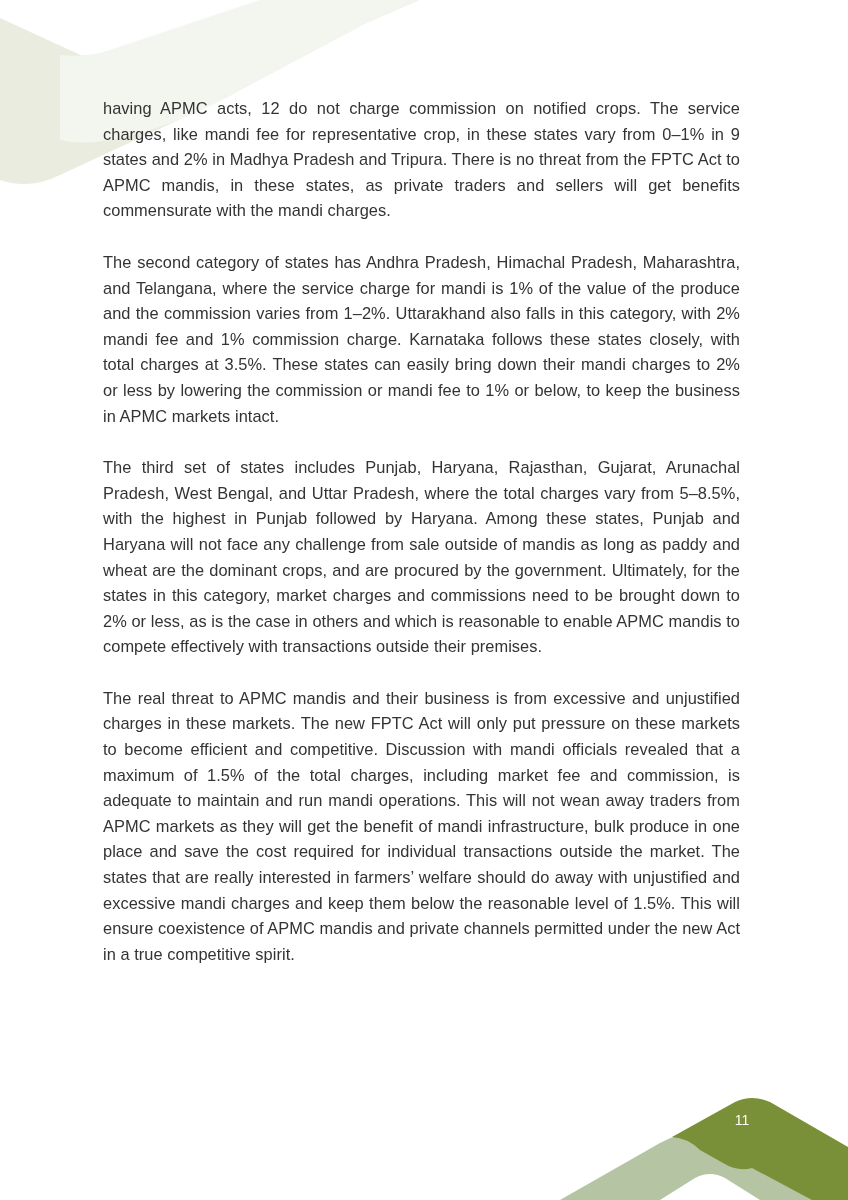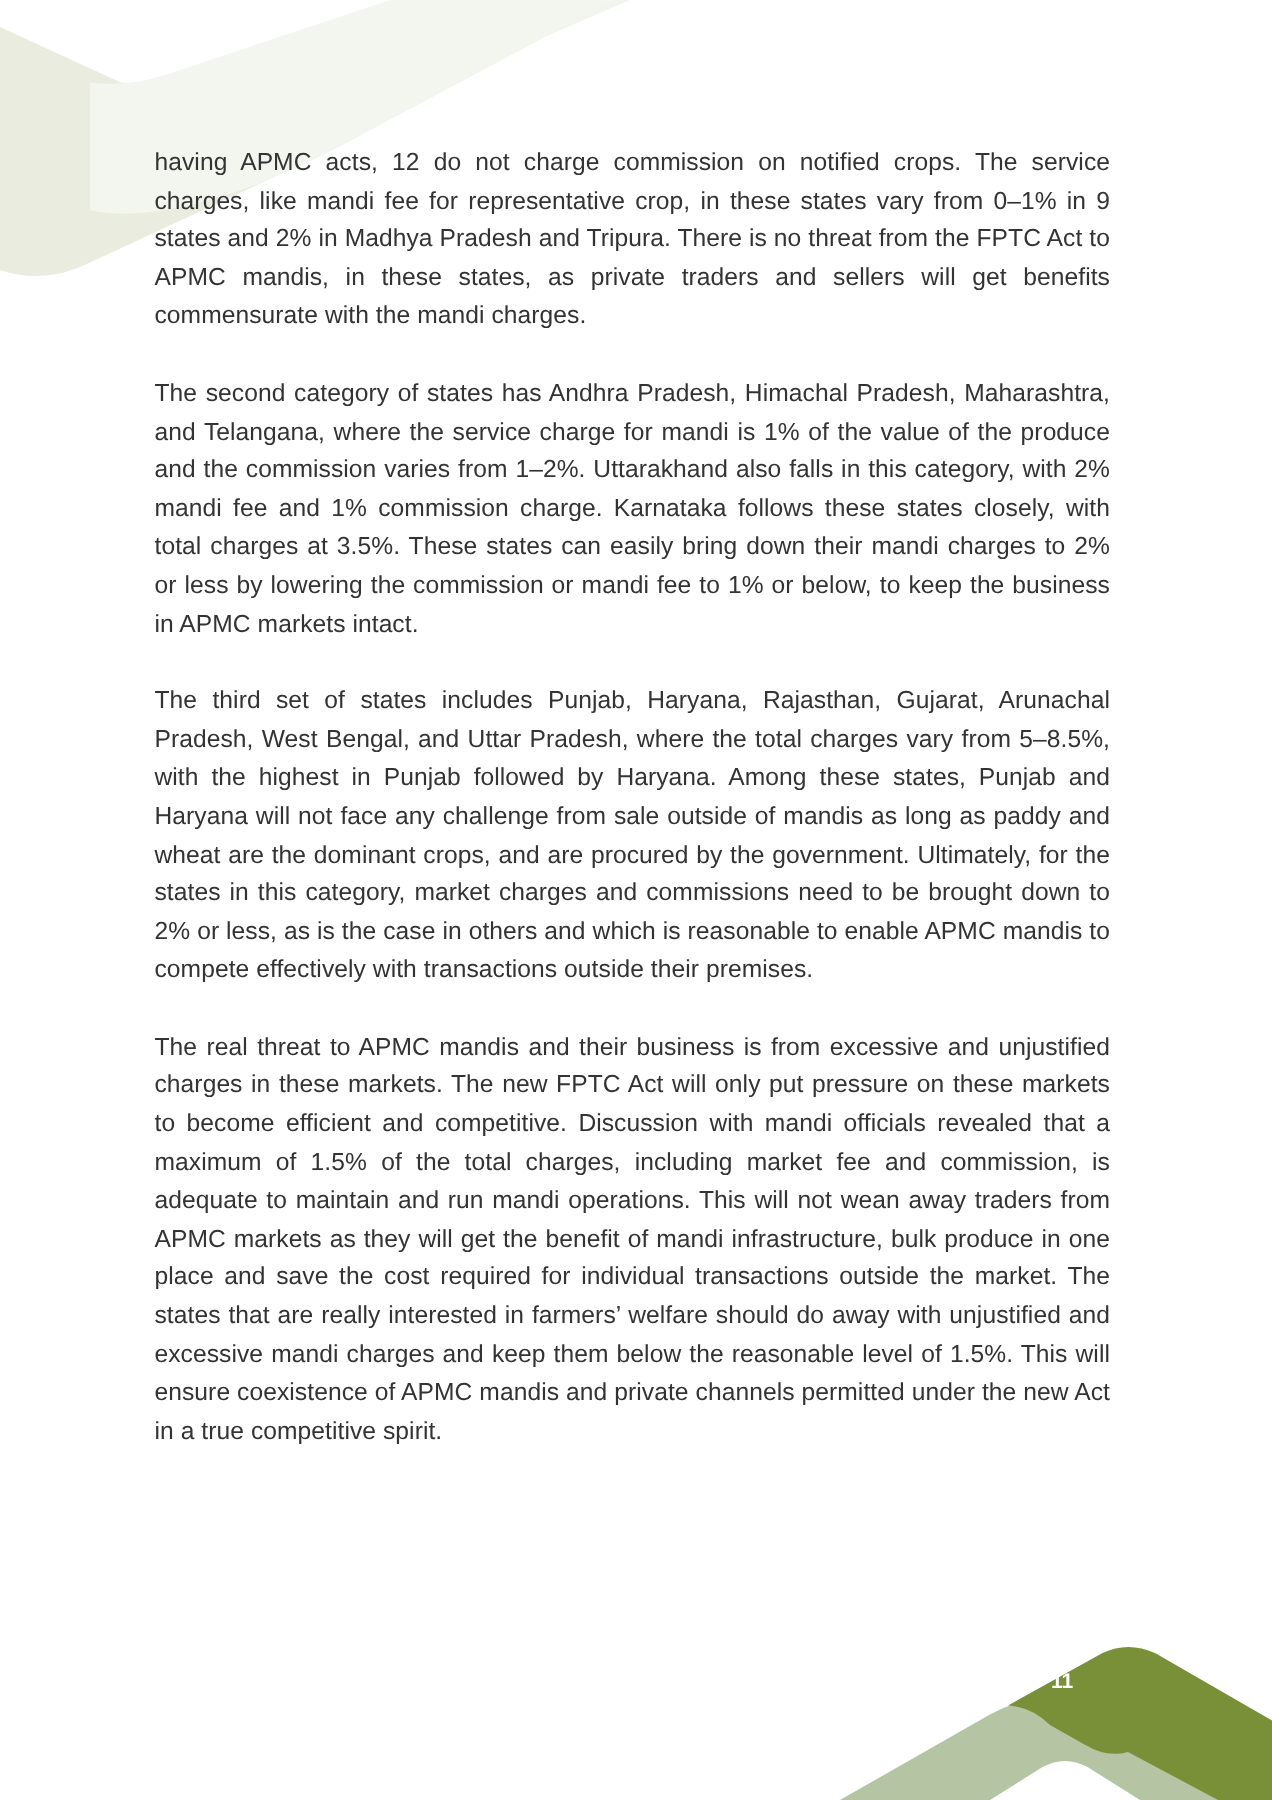--- a/index.html
+++ b/index.html
@@ -30,26 +30,26 @@
   .para {
     margin: 0 5px 26px 0;
     font-size: 16.4px;
     line-height: 25.6px;
     text-align: justify;
     color: #333333;
     letter-spacing: 0.05px;
   }
   .page-number {
     position: absolute;
-    left: 692px;
+    left: 726px;
     top: 1112px;
     width: 32px;
     text-align: center;
     font-size: 14px;
-    font-weight: bold;
+    font-weight: normal;
     color: #ffffff;
   }
 </style>
 </head>
 <body>
 
 <svg class="deco" viewBox="0 0 848 1200" xmlns="http://www.w3.org/2000/svg">
 
   <path d="M0,20 L0,180 Q20,185 40,175 L250,62 Q280,48 300,52 L420,0 L360,0 L250,40 Q220,52 190,56 L60,55 Q30,52 0,20 Z" fill="#f2f4ee"></path>
   <path d="M0,18 L0,180 Q30,190 60,175 L200,110 L0,18 Z" fill="#e9ecdf"></path>

